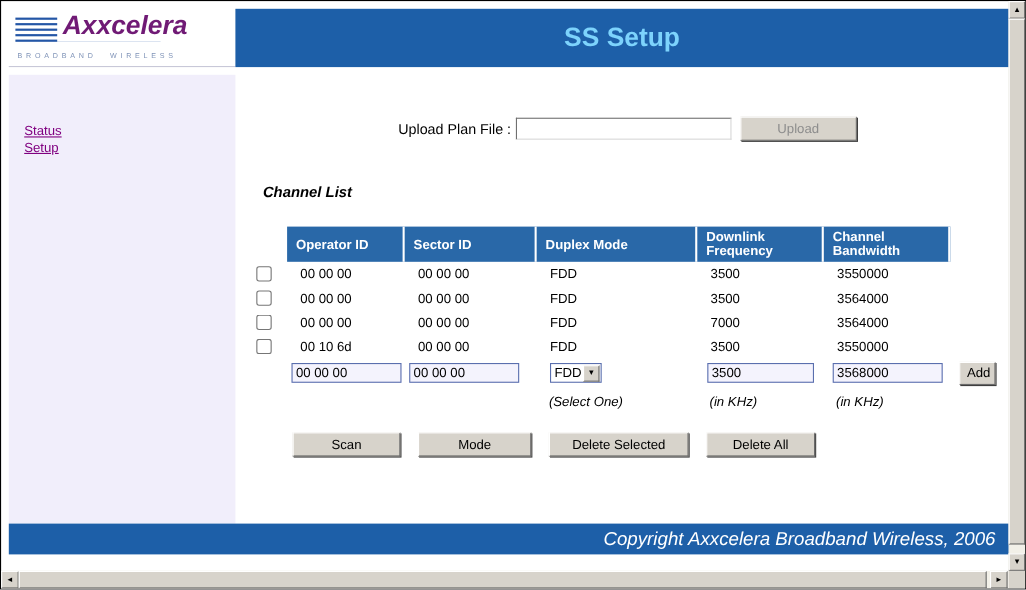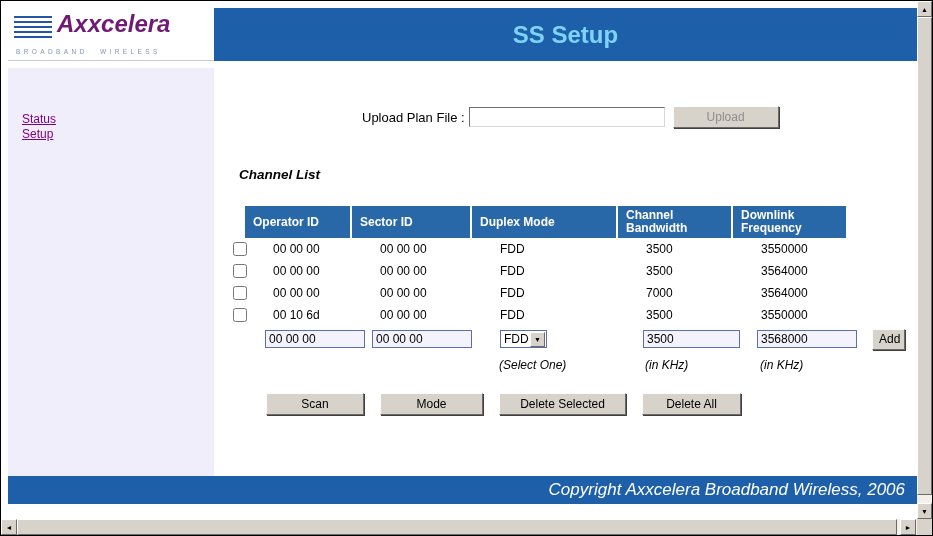--- a/index.html
+++ b/index.html
@@ -28,21 +28,21 @@
   .btn3d {
     background: #d7d3cb; color: #000; font-size: 12px; font-family: inherit;
     border-top: 1px solid #fff; border-left: 1px solid #fff;
     border-right: 1px solid #6b6b6b; border-bottom: 1px solid #6b6b6b;
     box-shadow: 1px 1px 0 #3f3f3f; cursor: pointer;
   }
   .upload-btn { width: 106px; height: 22px; margin-left: 8px; color: #8d8d8d; }
   
   .channel-heading { position: absolute; left: 238px; top: 166px; font-size: 13.5px; font-weight: bold; font-style: italic; }
   .channel-table { position: absolute; left: 232px; top: 205px; }
-  .thead { display: flex; margin-left: 12px; }
+  .thead { display: flex; margin-left: 28px; }
   .th {
     background: #2968a8; color: #fff; font-weight: bold; font-size: 12px;
     height: 32px; display: flex; align-items: center; line-height: 13px;
     padding: 2px 4px 2px 8px; border-right: 2px solid #fff;
   }
   .c0 { width: 107px; } .c1 { width: 120px; } .c2 { width: 146px; } .c3 { width: 115px; } .c4 { width: 115px; }
   .trow { display: flex; align-items: center; height: 22px; }
   .cbcell { width: 24px; display: flex; align-items: center; }
   .cbcell input { width: 14px; height: 14px; margin: 0; }
   .td { font-size: 12px; padding-left: 16px; }
@@ -109,22 +109,22 @@
     <button class="btn3d upload-btn">Upload</button>
   </div>
 
   <div class="channel-heading">Channel List</div>
 
   <div class="channel-table">
     <div class="thead">
       <div class="th c0">Operator ID</div>
       <div class="th c1">Sector ID</div>
       <div class="th c2">Duplex Mode</div>
+      <div class="th c4">Downlink Frequency</div>
       <div class="th c3">Channel Bandwidth</div>
-      <div class="th c4">Downlink Frequency</div>
     </div>
 
     <div class="trow">
       <span class="cbcell">
           <input type="checkbox" style="">
         </span>
       <div class="td c0">00 00 00</div>
       <div class="td c1">00 00 00</div>
       <div class="td c2">FDD</div>
       <div class="td c3">3500</div>

